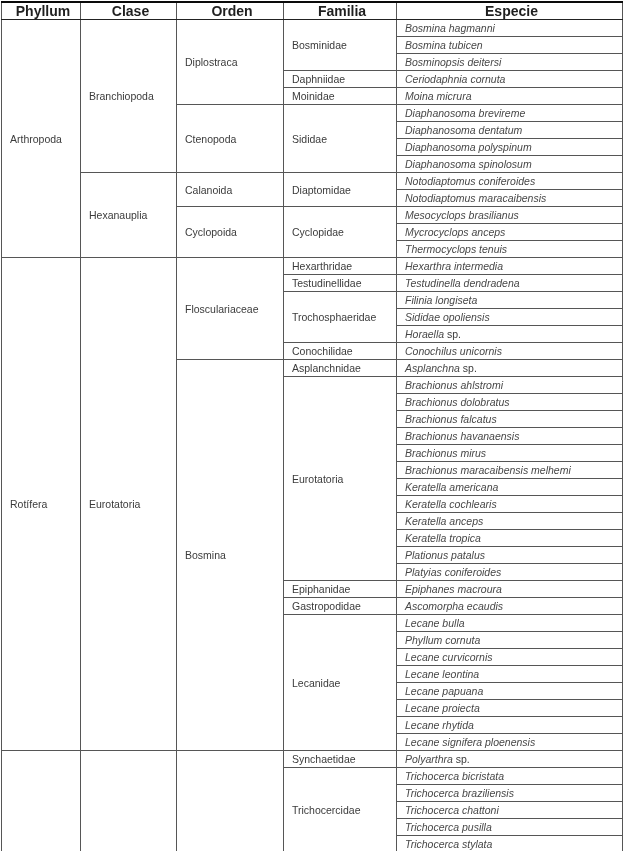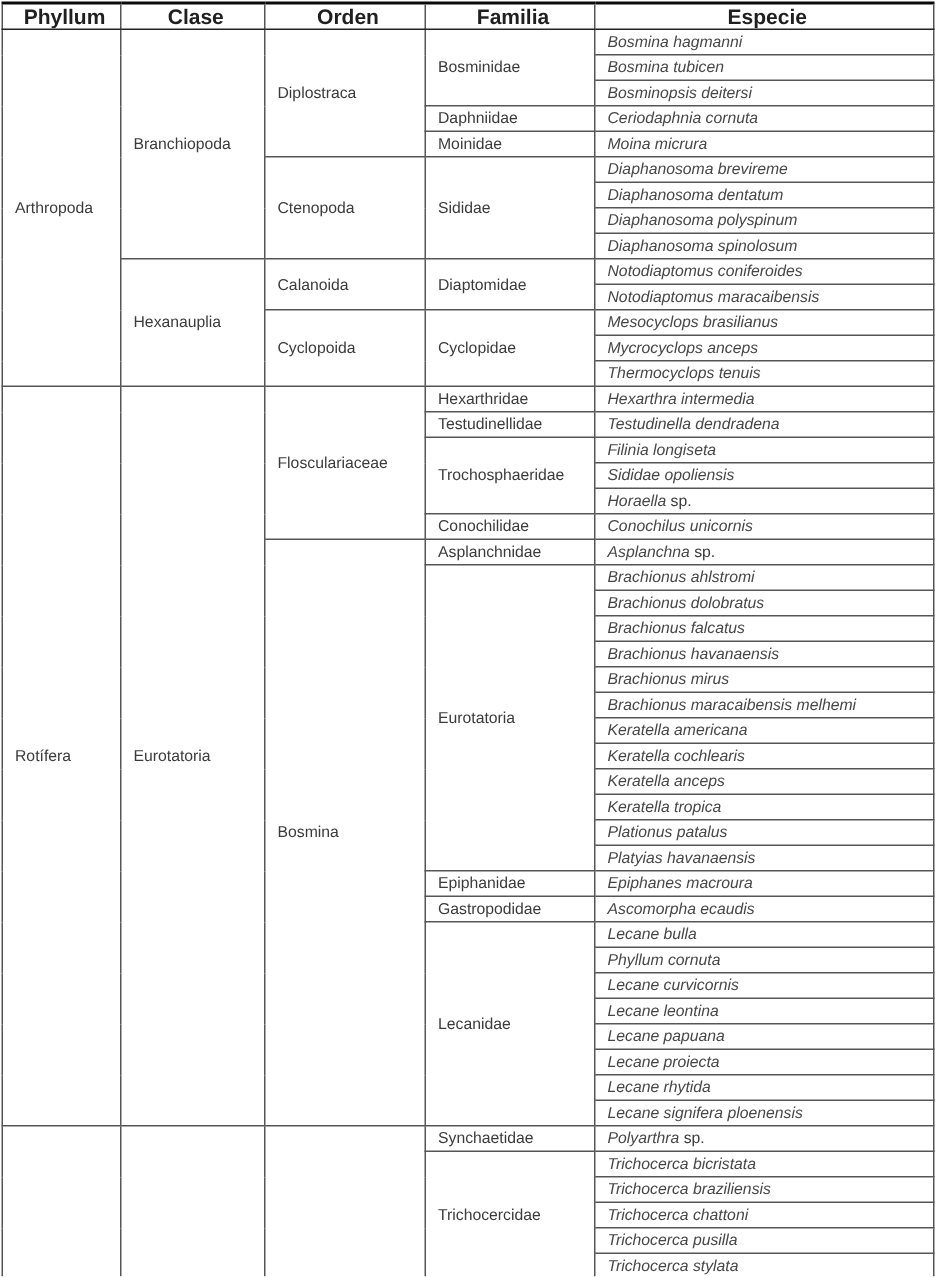--- a/index.html
+++ b/index.html
@@ -194,21 +194,21 @@
         <tr>
           <td class="species-td"><span class="it">Keratella anceps</span></td>
         </tr>
         <tr>
           <td class="species-td"><span class="it">Keratella tropica</span></td>
         </tr>
         <tr>
           <td class="species-td"><span class="it">Plationus patalus</span></td>
         </tr>
         <tr>
-          <td class="species-td"><span class="it">Platyias havanaensis</span></td>
+          <td class="species-td"><span class="it">Platyias coniferoides</span></td>
         </tr>
         <tr>
           <td>Epiphanidae</td>
           <td class="species-td"><span class="it">Epiphanes macroura</span></td>
         </tr>
         <tr>
           <td>Gastropodidae</td>
           <td class="species-td"><span class="it">Ascomorpha ecaudis</span></td>
         </tr>
         <tr>

